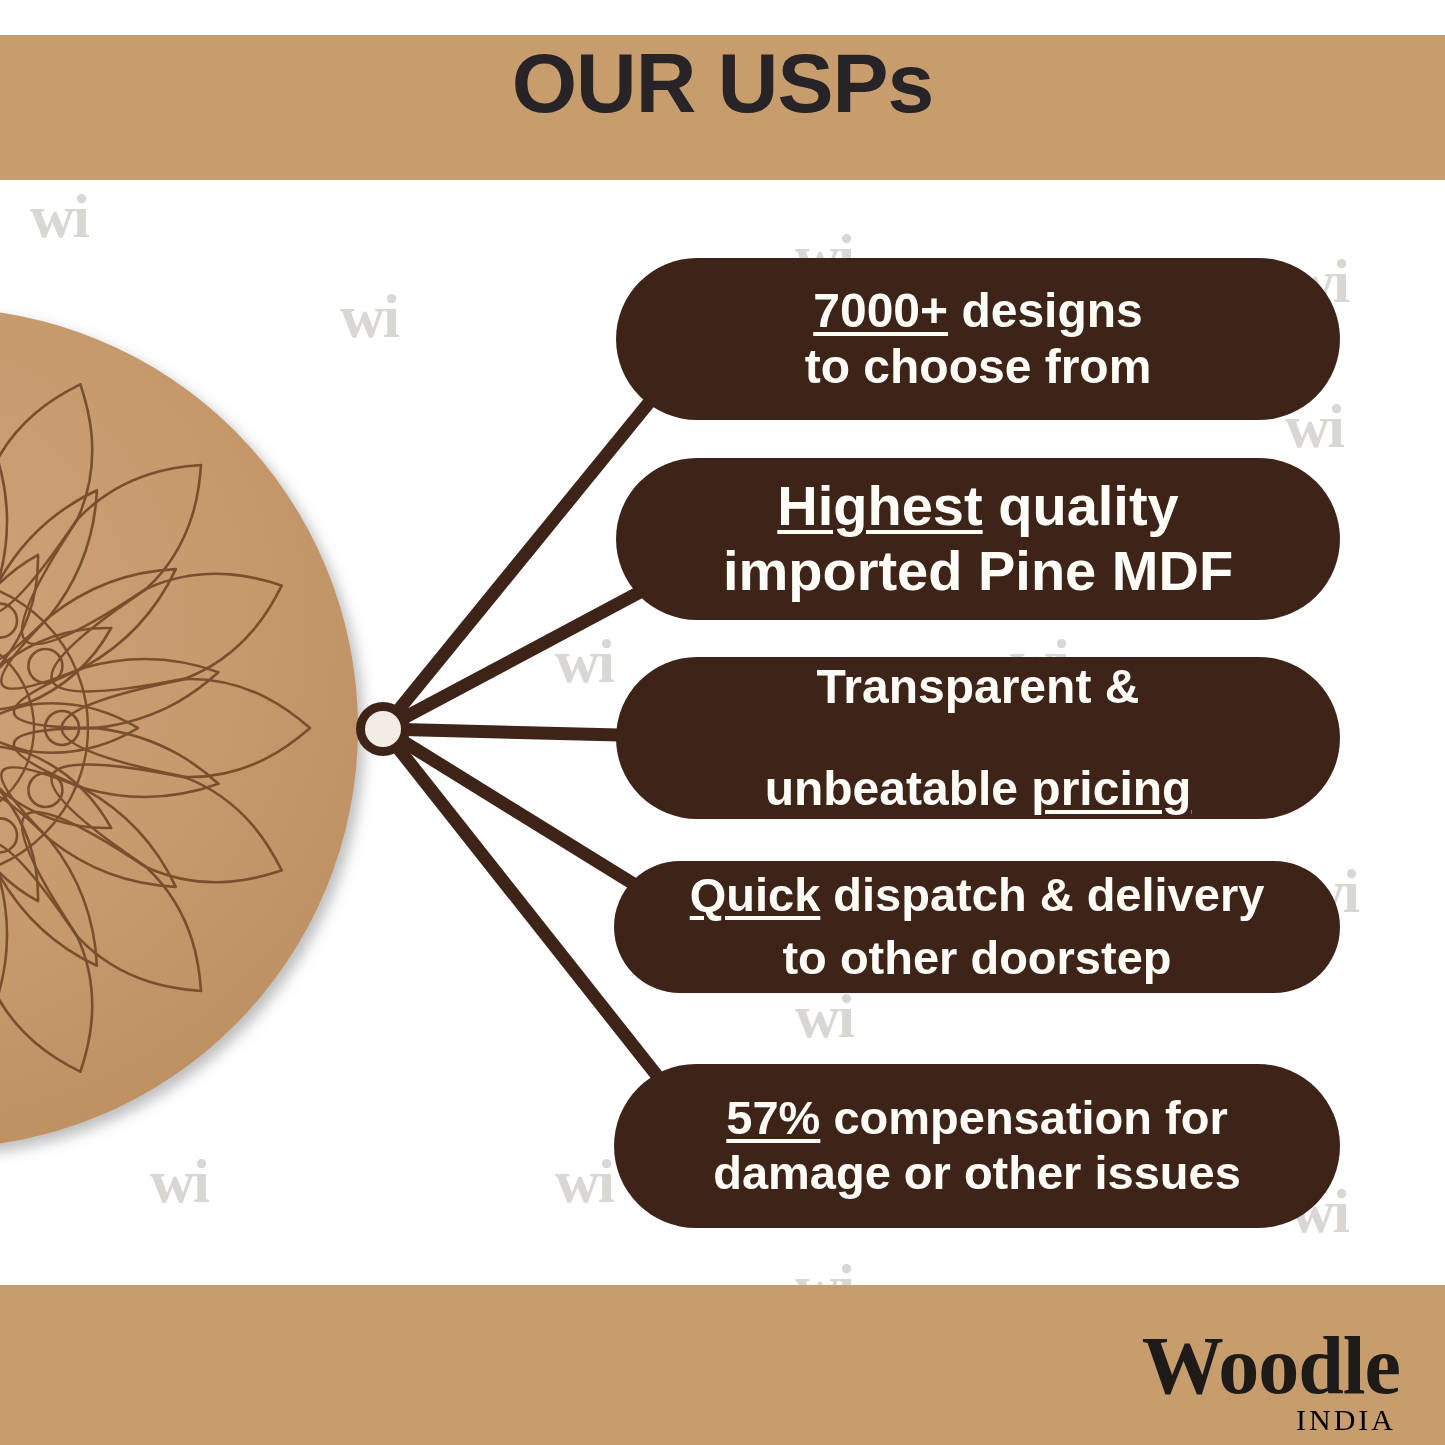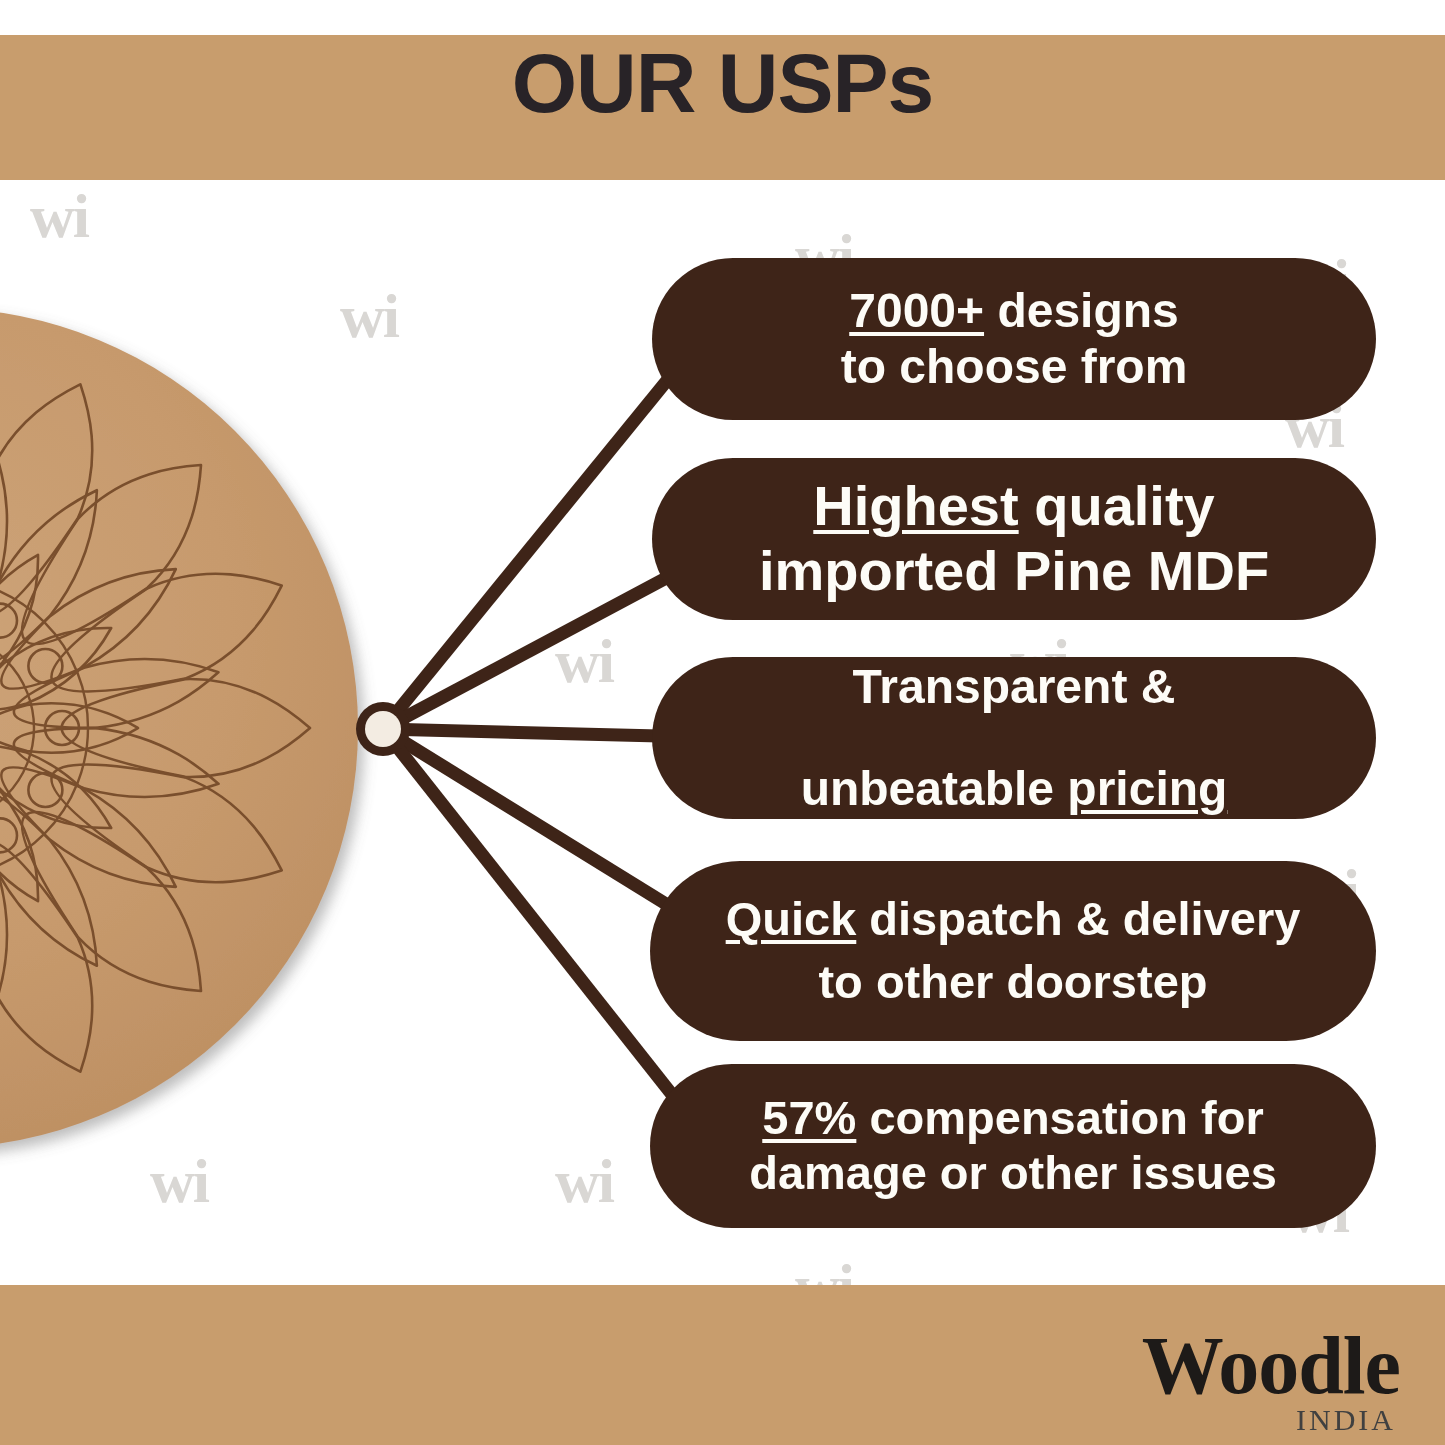--- a/index.html
+++ b/index.html
@@ -77,21 +77,20 @@
     width: 1445px;
     height: 1445px;
     z-index: 3;
   }
 
   
   #pill-layer {
     position: absolute;
     inset: 0;
     z-index: 4;
-    margin-left: 36px;
   }
   .pill {
     position: absolute;
     background: #3e2418;
     border-radius: 90px;
     display: flex;
     flex-direction: column;
     align-items: center;
     justify-content: center;
     color: #fdfcf7;
@@ -134,21 +133,21 @@
     line-height: 0.95;
     color: #1d1a18;
     letter-spacing: -1px;
     margin-top: 24px;
   }
   #brand-sub {
     font-family: "Liberation Serif", serif;
     font-weight: 400;
     font-size: 30px;
     letter-spacing: 3px;
-    color: #404040;
+    color: #000000;
     margin-top: -2px;
     margin-right: 4px;
   }
 </style>
 </head>
 <body>
 
 <div id="canvas">
 
   <div id="watermark-layer">
@@ -286,21 +285,21 @@
         <span class="line"><span>to choose from</span></span>
       </div>
       <div class="pill" style="left: 616px; top: 458px; width: 724px; height: 162px; font-size: 56px; background: rgb(62, 36, 24); color: rgb(253, 252, 247);">
         <span class="line"><span class="u">Highest</span><span> quality</span></span>
         <span class="line"><span>imported Pine MDF</span></span>
       </div>
       <div class="pill" style="left: 616px; top: 657px; width: 724px; height: 162px; font-size: 48px; background: rgb(62, 36, 24); color: rgb(253, 252, 247); gap: 46px;">
         <span class="line"><span>Transparent &amp;</span></span>
         <span class="line"><span>unbeatable </span><span class="u">pricing</span></span>
       </div>
-      <div class="pill" style="left: 614px; top: 861px; width: 726px; height: 180px; font-size: 47px; background: rgb(62, 36, 24); color: rgb(253, 252, 247); gap: 8px;">
+      <div class="pill" style="left: 614px; top: 861px; width: 726px; height: 132px; font-size: 47px; background: rgb(62, 36, 24); color: rgb(253, 252, 247); gap: 8px;">
         <span class="line"><span class="u">Quick</span><span> dispatch &amp; delivery</span></span>
         <span class="line"><span>to other doorstep</span></span>
       </div>
       <div class="pill" style="left: 614px; top: 1064px; width: 726px; height: 164px; font-size: 47px; background: rgb(62, 36, 24); color: rgb(253, 252, 247);">
         <span class="line"><span class="u">57%</span><span> compensation for</span></span>
         <span class="line"><span>damage or other issues</span></span>
       </div>
     </div>
 
   <div id="footer-banner">

